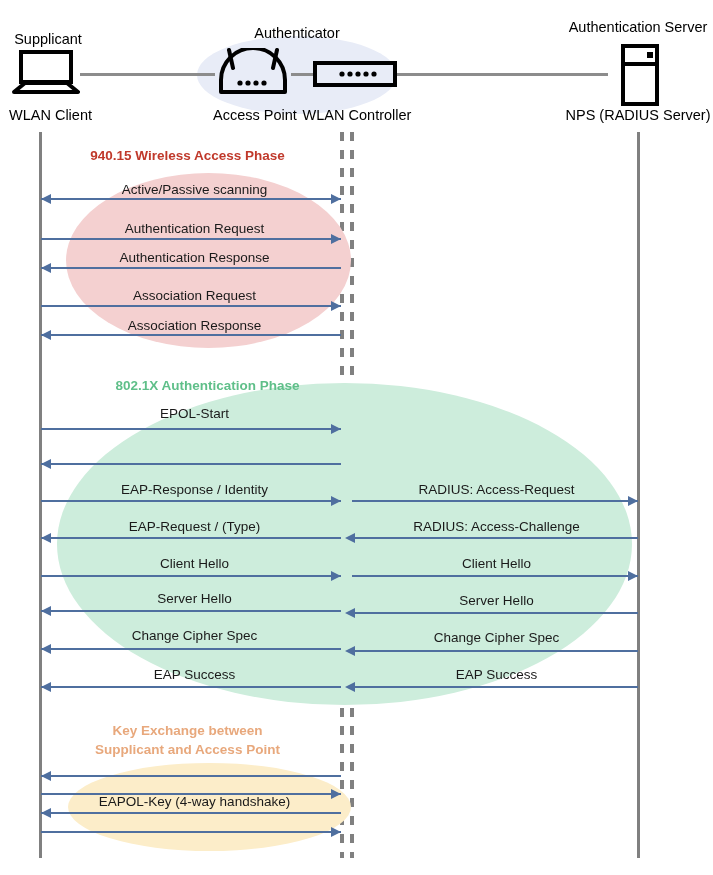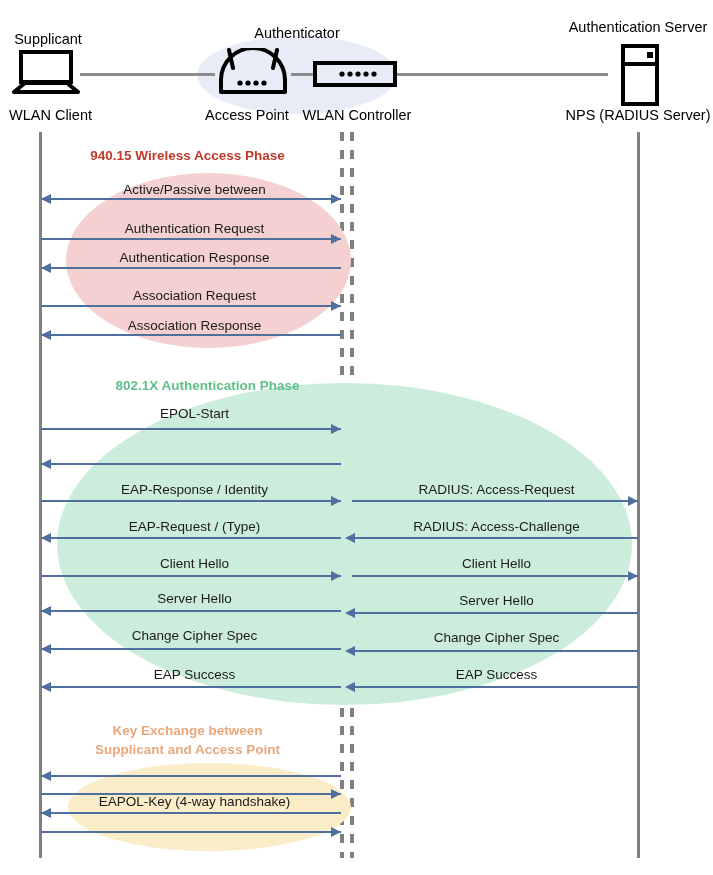--- a/index.html
+++ b/index.html
@@ -164,36 +164,36 @@
 
   <div class="icon-box" style="left:620px; top:44px;">
     <svg width="40" height="62" viewBox="0 0 40 62">
       <rect x="3" y="2" width="34" height="58" fill="none" stroke="#000" stroke-width="4"></rect>
       <line x1="3" y1="20" x2="37" y2="20" stroke="#000" stroke-width="4"></line>
       <rect x="27" y="8" width="6" height="6" fill="#000"></rect>
     </svg>
   </div>
 
   <div class="actor-caption" style="left:0px;   top:107px; width:101px;">WLAN Client</div>
-  <div class="actor-caption" style="left:191px; top:107px; width:112px;">Access Point</div>
+  <div class="actor-caption" style="left:199px; top:107px; width:112px;">Access Point</div>
   <div class="actor-caption" style="left:296px; top:107px; width:122px;">WLAN Controller</div>
   <div class="actor-caption" style="left:545px; top:107px; width:186px;">NPS (RADIUS Server)</div>
 
   <div class="lifeline" style="left:39px;  top:132px; height:726px;"></div>
   <div class="lifeline-dashed" style="left:340px; top:132px; height:726px;"></div>
   <div class="lifeline-dashed" style="left:350px; top:132px; height:726px;"></div>
   <div class="lifeline" style="left:637px; top:132px; height:726px;"></div>
 
   <div class="phase-blob blob-pink" style="left:66px;  top:173px; width:285px; height:175px;"></div>
   <div class="phase-blob blob-green" style="left:57px;  top:383px; width:575px; height:322px;"></div>
   <div class="phase-blob blob-orange" style="left:68px;  top:763px; width:283px; height:88px;"></div>
 
   <div class="phase-label" style="left:60px; top:146px; width:255px; color:#c0392b;">940.15 Wireless Access Phase</div>
 
-  <div class="msg-label" style="left:53px; top:182px; width:283px;">Active/Passive between</div>
+  <div class="msg-label" style="left:53px; top:182px; width:283px;">Active/Passive scanning</div>
   <div class="msg-line" style="left:41px; top:198px; width:300px;"></div>
   <div class="arrow-head left" style="left:41px;  top:194px;"></div>
   <div class="arrow-head right" style="left:331px; top:194px;"></div>
 
   <div class="msg-label" style="left:53px; top:221px; width:283px;">Authentication Request</div>
   <div class="msg-line" style="left:41px; top:238px; width:300px;"></div>
   <div class="arrow-head right" style="left:331px; top:234px;"></div>
 
   <div class="msg-label" style="left:53px; top:250px; width:283px;">Authentication Response</div>
   <div class="msg-line" style="left:41px; top:267px; width:300px;"></div>

